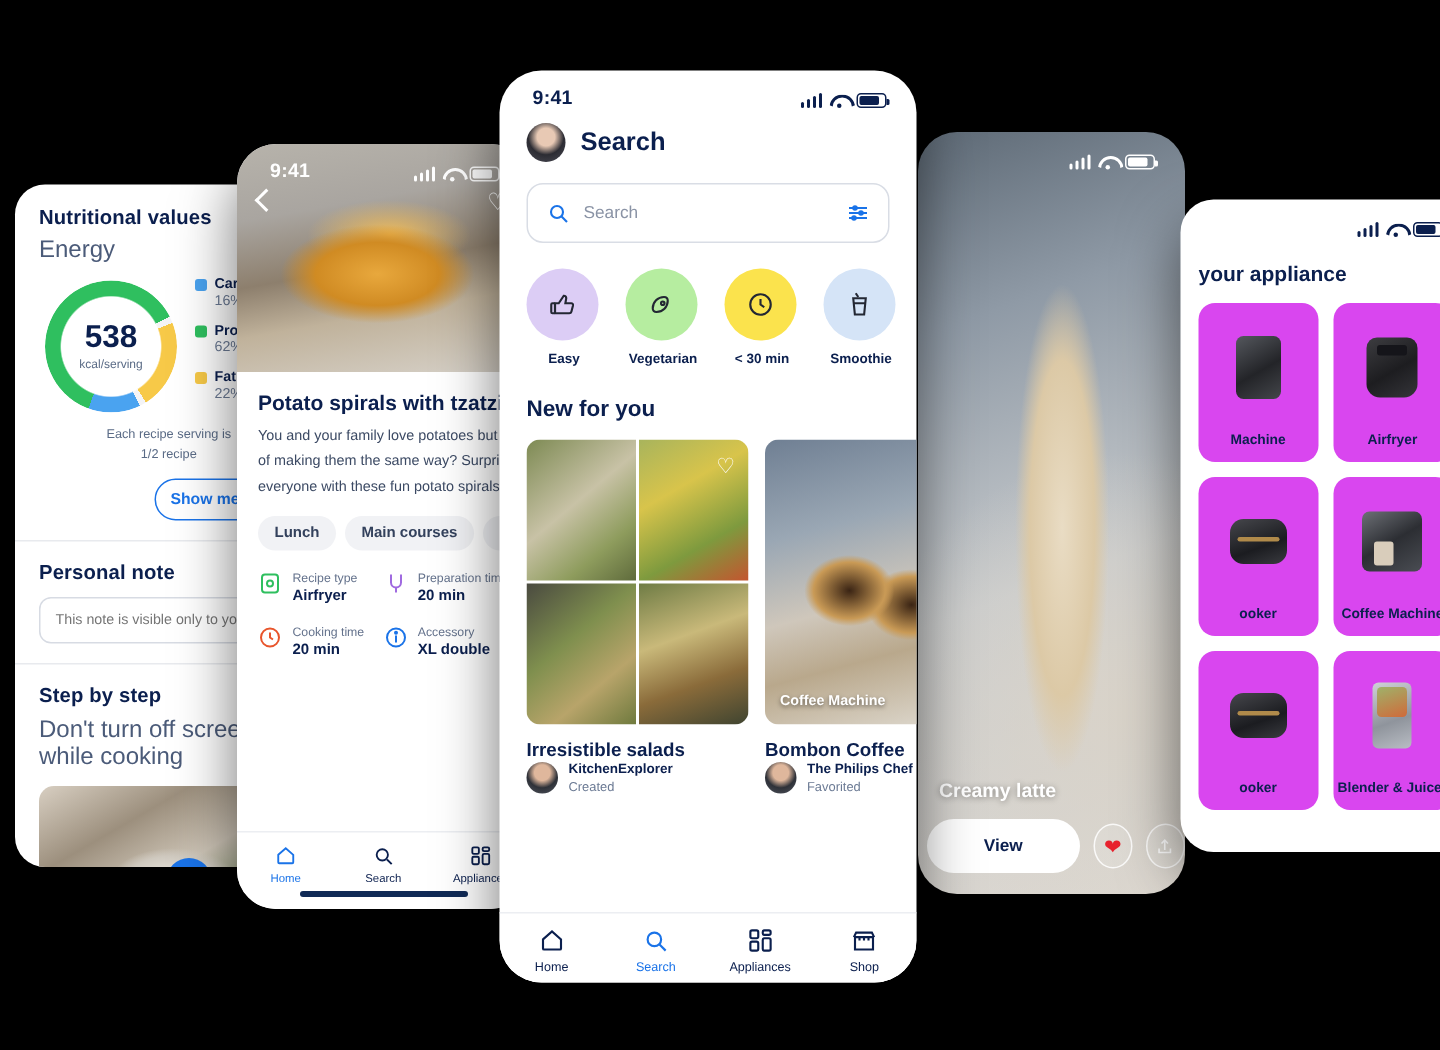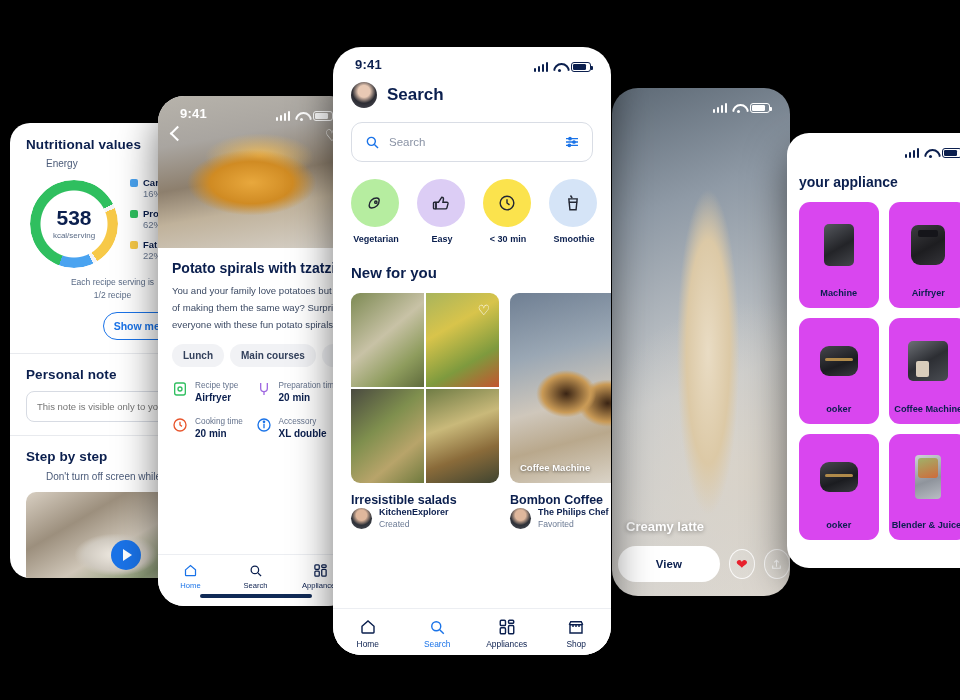--- a/index.html
+++ b/index.html
@@ -76,21 +76,21 @@
       linear-gradient(150deg,#d8cfc2 0%, #9c8f7d 30%, #cfc6b8 55%, #8f9e7a 78%, #e6e1d7 100%);
   }
 
   
   #p1 {
     left: 10px; top: 123px; width: 205px; height: 455px;
     border-radius: 20px;
   }
   #p1 .body { padding: 14px 16px 0 16px; }
   .h-title { font-size: 13.5px; font-weight: bold; color: #0b1f4e; letter-spacing:.1px; }
-  .h-sub { font-size: 10px; color: #4b5b79; margin-top: 6px; margin-left: 20px; }
+  .h-sub { font-size: 16px; color: #4b5b79; margin-top: 6px; }
   .donut-row { display: flex; align-items: center; margin-top: 8px; }
   .donut { position: relative; width: 88px; height: 88px; margin-left: 4px; }
   .donut .ring {
     width: 88px; height: 88px; border-radius: 50%;
     background: conic-gradient(from 200deg,
         #2fbf5f 0deg 223deg,
         #f4f4f6 223deg 229deg,
         #f7c948 229deg 308deg,
         #f4f4f6 308deg 314deg,
         #4aa3f0 314deg 372deg);
@@ -531,36 +531,36 @@
           <path d="M3 12h18"></path>
           <path d="M3 17h18"></path>
           <circle cx="9" cy="7" r="1.8" fill="#1a73e8"></circle>
           <circle cx="15" cy="12" r="1.8" fill="#1a73e8"></circle>
           <circle cx="8" cy="17" r="1.8" fill="#1a73e8"></circle>
       </svg>
     </div>
 
     <div class="cats">
       <div class="cat">
+        <div class="circ" style="background:#dccdf5">
+          <svg viewBox="0 0 24 24" width="20" height="20" fill="none" stroke="#232733" stroke-width="1.7">
+            <path d="M6 11h3l4-6c1.3 0 2 .9 2 2l-.7 4H19c1 0 1.6.9 1.4 1.8l-1.3 5c-.2.8-.9 1.2-1.7 1.2H6z"></path>
+              <rect x="3" y="11" width="3" height="8" rx="1"></rect>
+          </svg>
+        </div>
+        <div class="lbl">Easy</div>
+      </div>
+      <div class="cat">
         <div class="circ" style="background:#b6eda0">
           <svg viewBox="0 0 24 24" width="20" height="20" fill="none" stroke="#232733" stroke-width="1.7">
             <path d="M5 15c0-5 4-9 9-9 2 0 3 1 3 3 0 5-4 9-9 9-2 0-3-1-3-3z"></path>
               <circle cx="13" cy="11" r="1.4"></circle>
           </svg>
         </div>
         <div class="lbl">Vegetarian</div>
-      </div>
-      <div class="cat">
-        <div class="circ" style="background:#dccdf5">
-          <svg viewBox="0 0 24 24" width="20" height="20" fill="none" stroke="#232733" stroke-width="1.7">
-            <path d="M6 11h3l4-6c1.3 0 2 .9 2 2l-.7 4H19c1 0 1.6.9 1.4 1.8l-1.3 5c-.2.8-.9 1.2-1.7 1.2H6z"></path>
-              <rect x="3" y="11" width="3" height="8" rx="1"></rect>
-          </svg>
-        </div>
-        <div class="lbl">Easy</div>
       </div>
       <div class="cat">
         <div class="circ" style="background:#fbe34d">
           <svg viewBox="0 0 24 24" width="20" height="20" fill="none" stroke="#232733" stroke-width="1.7">
             <circle cx="12" cy="12" r="8.2"></circle>
               <path d="M12 7.5V12l3 2.2"></path>
           </svg>
         </div>
         <div class="lbl">&lt; 30 min</div>
       </div>

